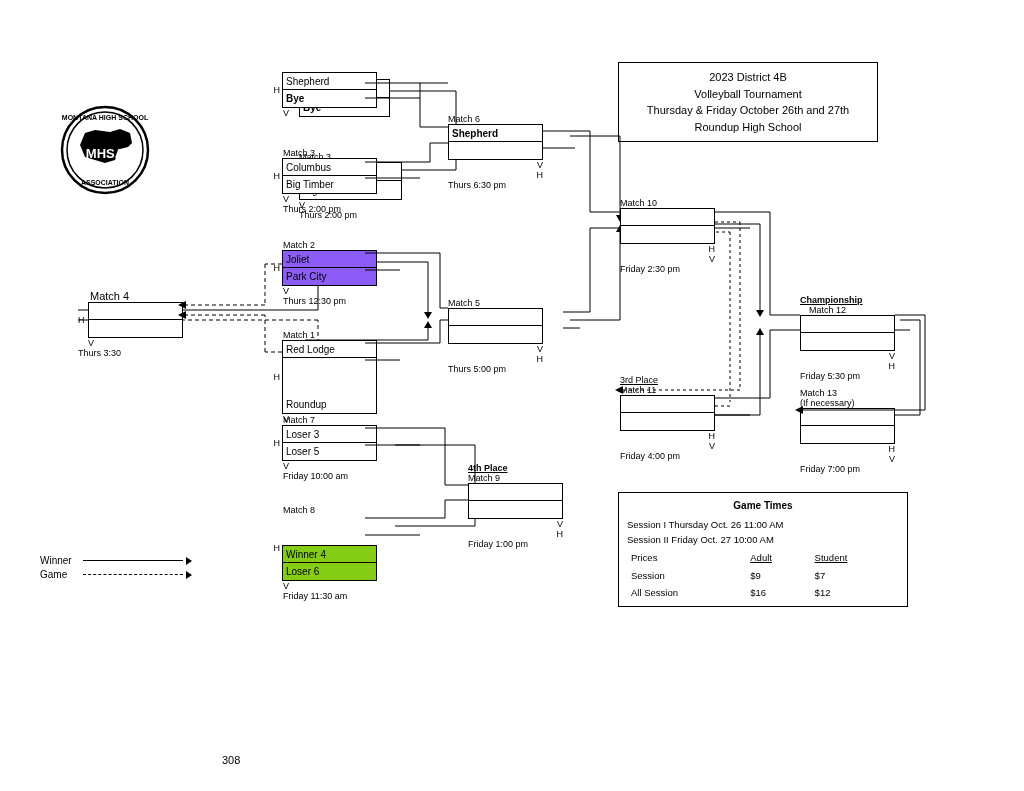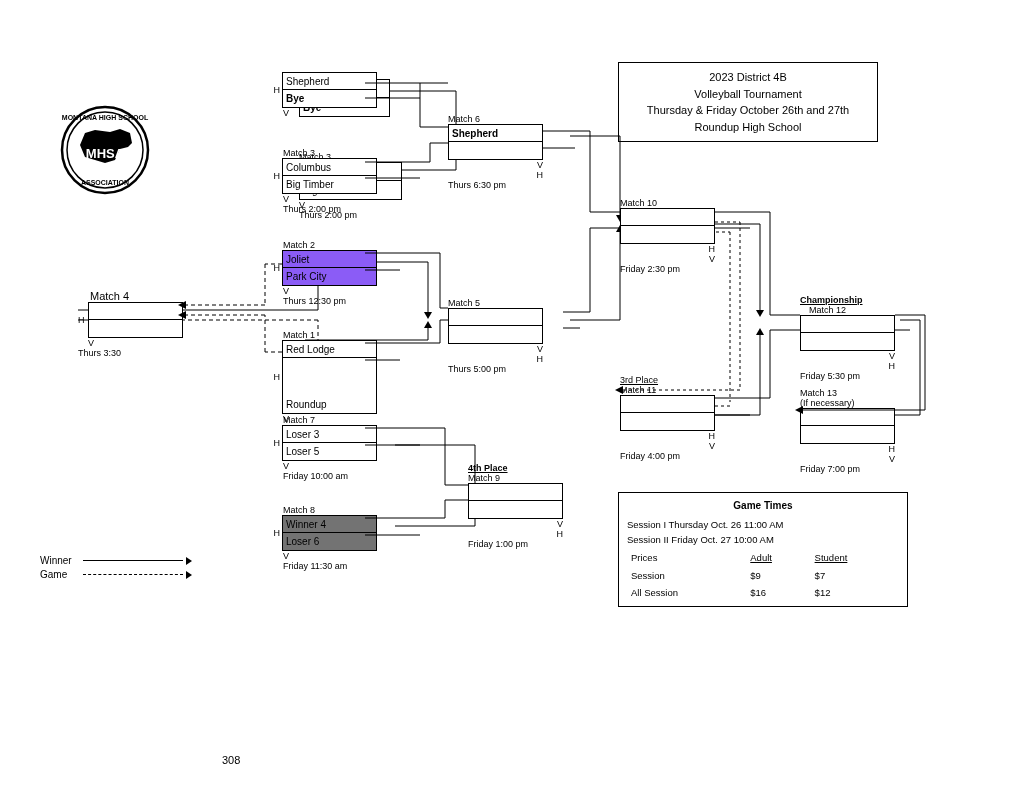--- a/index.html
+++ b/index.html
@@ -424,21 +424,21 @@
       </div>
     </div>
     <div style="font-size:9px; padding-left:13px;">V</div>
     <div style="font-size:9px; padding-left:13px;">Friday 10:00 am</div>
   </div>
 
   <div style="position:absolute; left:270px; top:505px;">
     <div style="font-size:9px; padding-left:13px;">Match 8</div>
     <div style="display:flex; align-items:center;">
       <span style="font-size:9px; width:12px; text-align:right; padding-right:2px;">H</span>
-      <div style="border:1px solid #000; width:95px; background:#737373;">
+      <div style="border:1px solid #000; width:95px; background:#84cc16;margin-top:30px;">
         <div style="height:17px; border-bottom:1px solid #000; padding-left:3px; font-size:10px; display:flex; align-items:center;">Winner 4</div>
         <div style="height:17px; padding-left:3px; font-size:10px; display:flex; align-items:center;">Loser 6</div>
       </div>
     </div>
     <div style="font-size:9px; padding-left:13px;">V</div>
     <div style="font-size:9px; padding-left:13px;">Friday 11:30 am</div>
   </div>
 
   <div style="position:absolute; left:468px; top:463px;">
     <div style="font-size:9px; text-decoration:underline; font-weight:bold;">4th Place</div>

